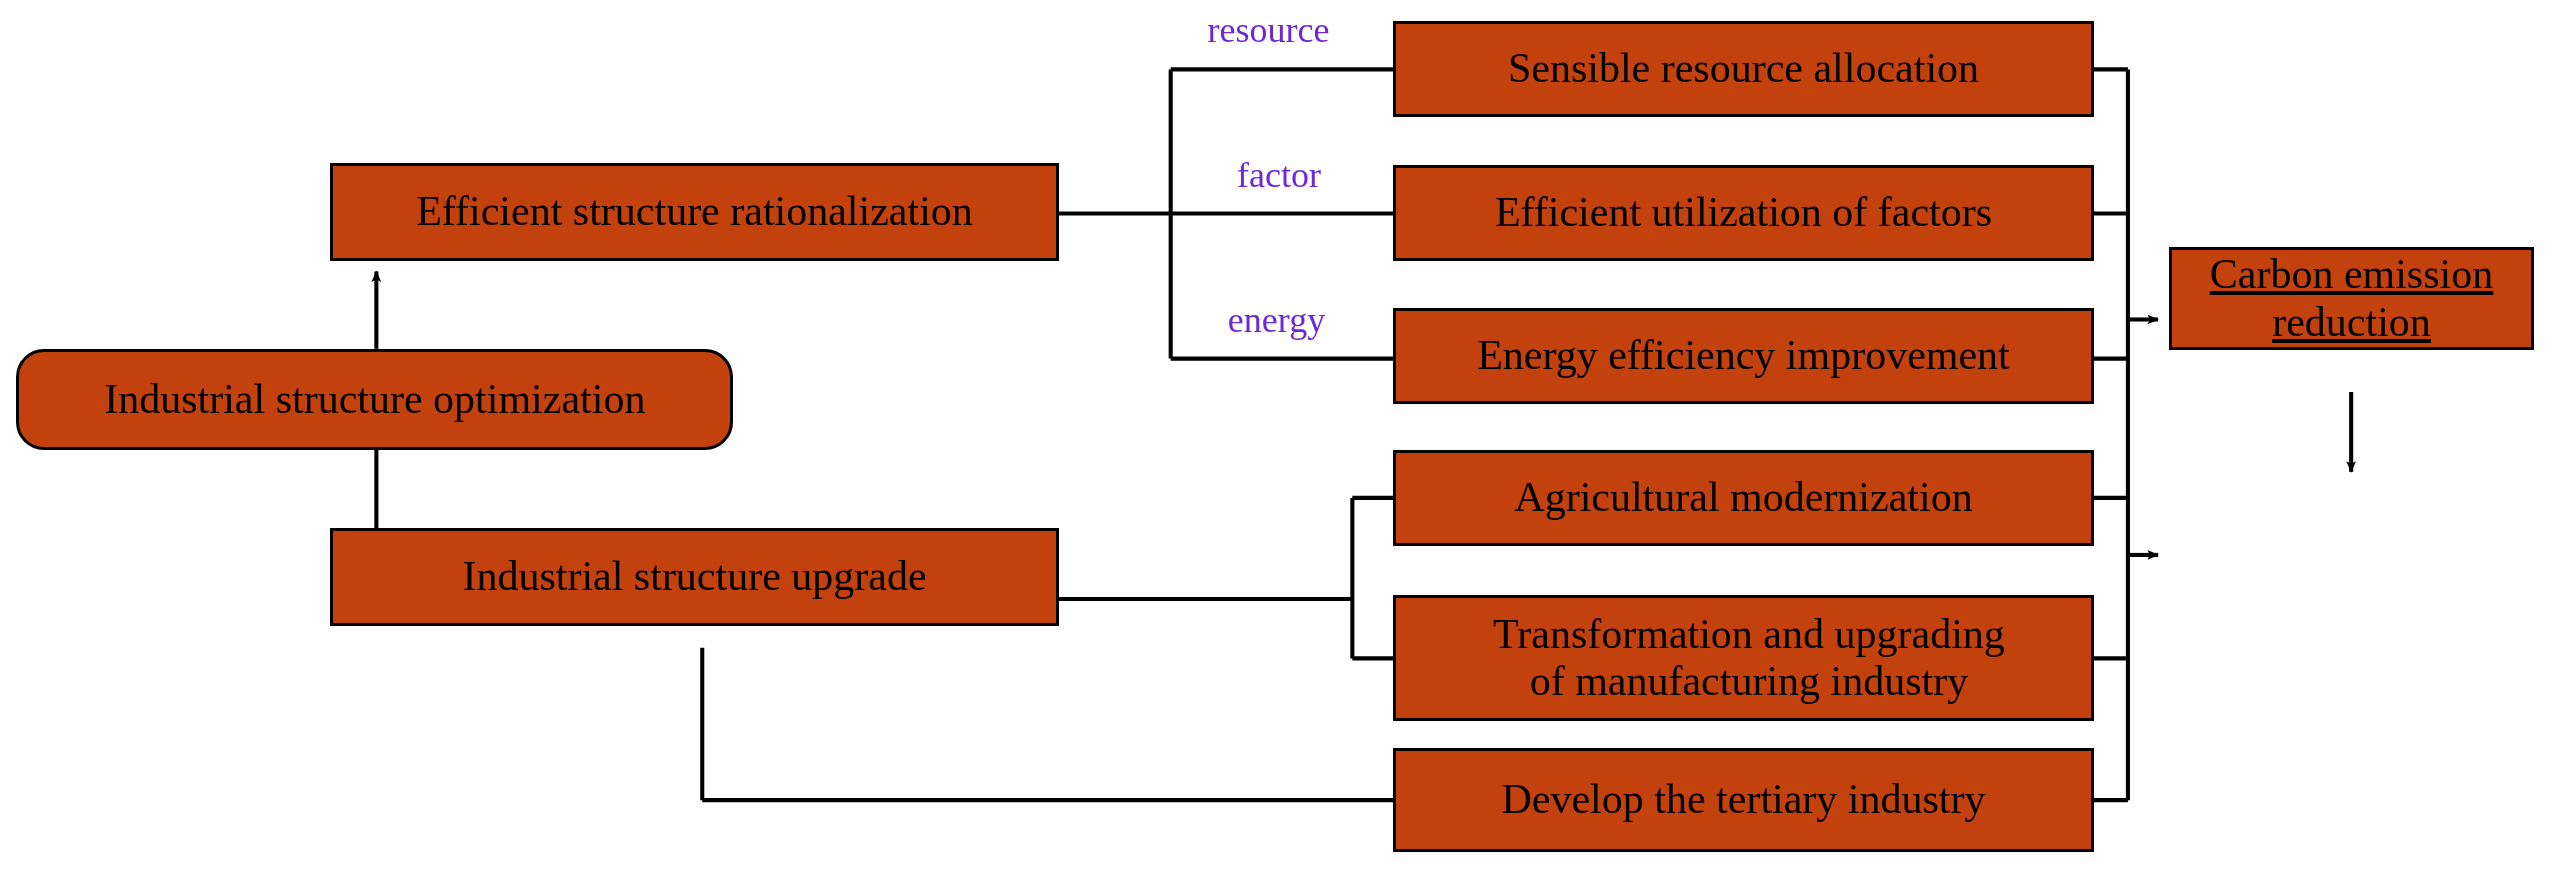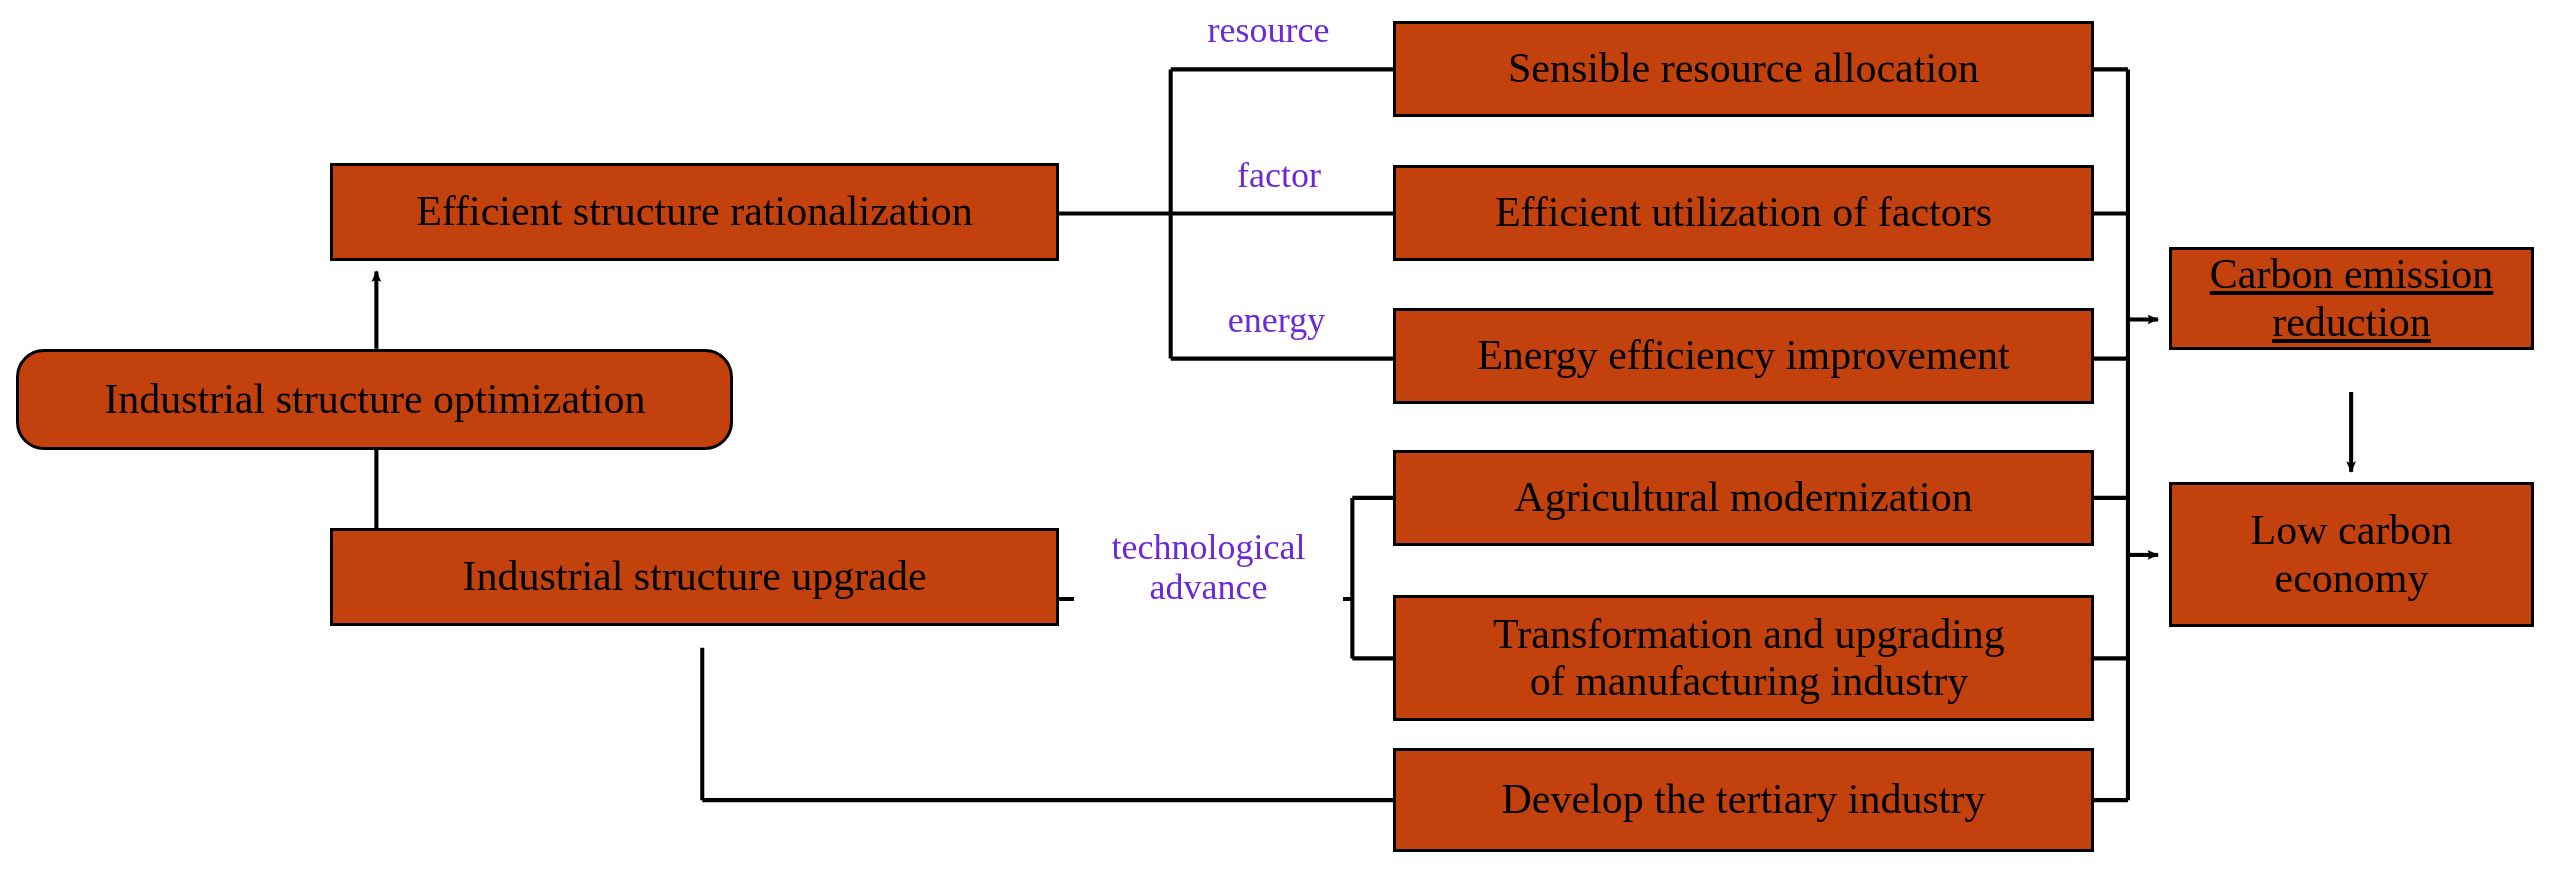--- a/index.html
+++ b/index.html
@@ -138,28 +138,22 @@
 
   <div class="node" style="left:1393px; top:748px; width:701px; height:104px; font-size:42px;">
     <span>Develop the tertiary industry</span>
   </div>
 
   <div class="node" style="left:2169px; top:247px; width:365px; height:103px; font-size:42px;text-decoration:underline;">
     <span style="white-space:pre-line;">Carbon emission
 reduction</span>
   </div>
 
-  <div class="node" style="left:2169px; top:482px; width:365px; height:145px; font-size:42px;">
-    <span style="white-space:pre-line;">Low carbon
-economy</span>
-  </div>
 
   <div class="edge-label" style="left:1183px; top:11.4px; width:171px; font-size:36px;">resource</div>
 
   <div class="edge-label" style="left:1214px; top:156px; width:130px; font-size:36px;">factor</div>
 
   <div class="edge-label" style="left:1204px; top:301px; width:145px; font-size:36px;">energy</div>
 
-  <div class="edge-label" style="left:1074px; top:528px; width:269px; font-size:36px;">technological
-advance</div>
 
 </div>
 
 
 </body></html>

